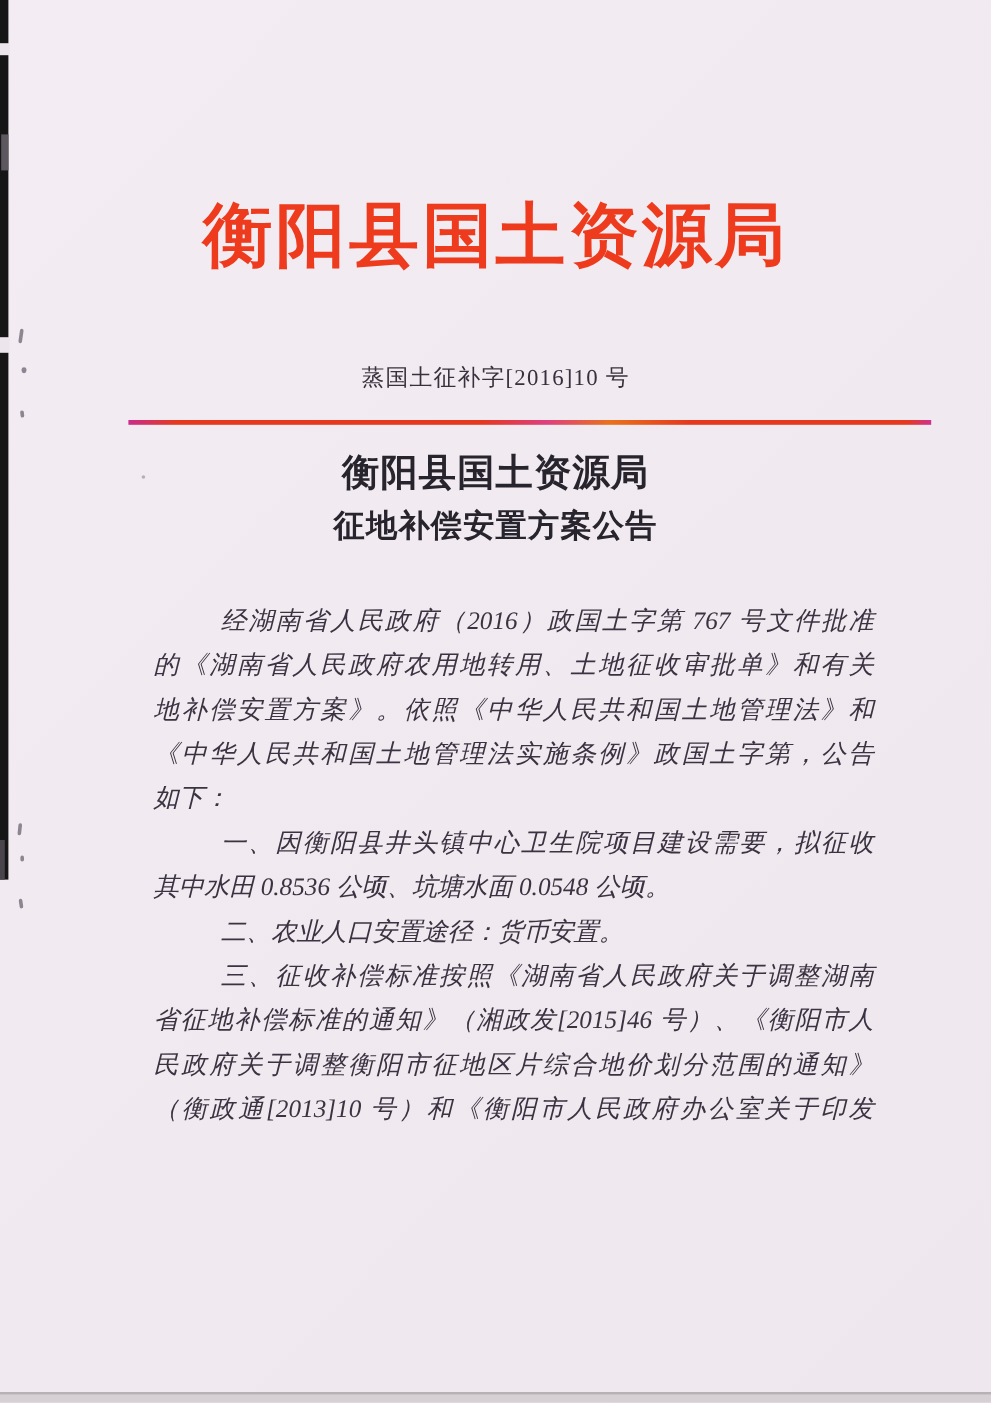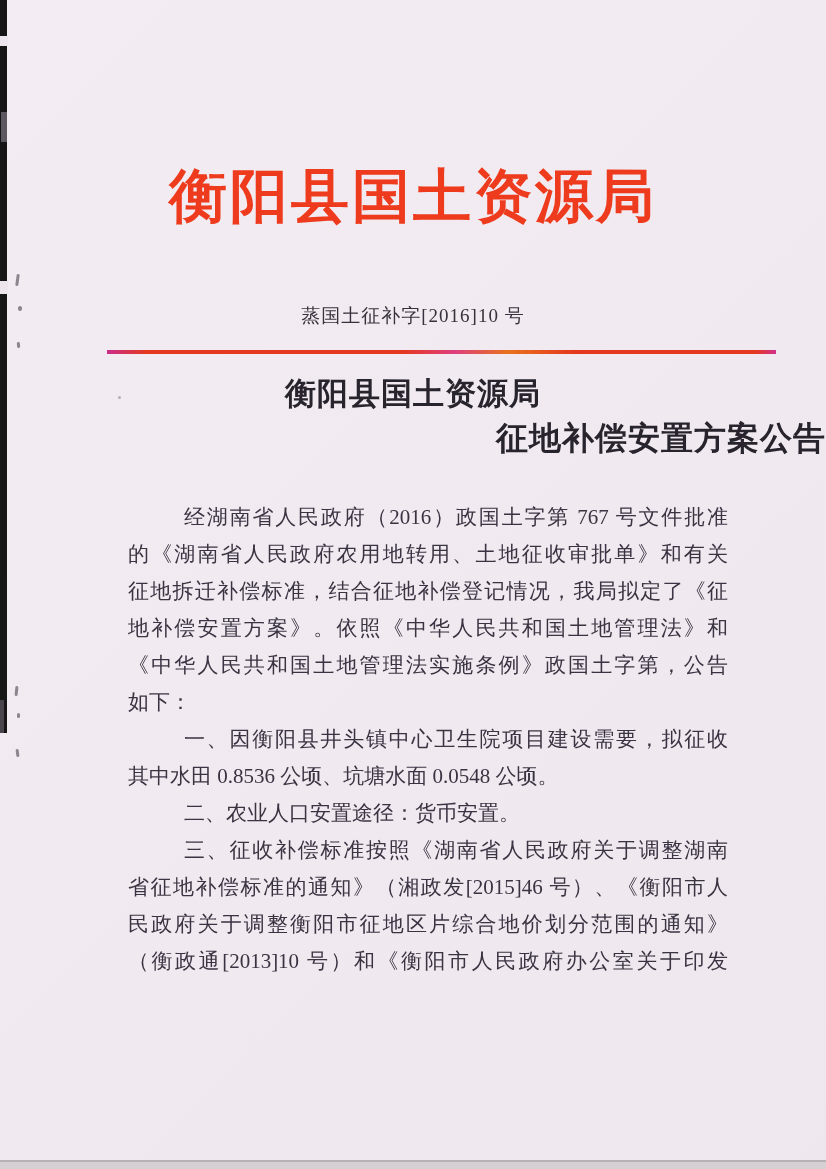--- a/index.html
+++ b/index.html
@@ -29,29 +29,29 @@
     position:absolute;top:350px;left:107px;width:669px;height:4px;
     background:linear-gradient(90deg,#c92d8a 0%,#e5381e 6%,#e5381e 44%,#de3f7e 52%,#e8721c 60%,#e5381e 70%,#e5381e 97%,#d0308f 100%);
   }
   
   .doc-title{
     position:absolute;top:372px;left:0;width:100%;text-align:center;
     font-family:"Liberation Sans","DejaVu Sans",sans-serif;
     font-weight:700;color:#27242e;
   }
   .doc-title .t1{font-size:31px;line-height:44px;letter-spacing:1px;}
-  .doc-title .t2{font-size:32px;line-height:45px;letter-spacing:1px;text-align:right;}
+  .doc-title .t2{font-size:26px;line-height:45px;letter-spacing:1px;}
   
   .body-lines{
     position:absolute;top:499px;left:128px;width:600px;
     color:#3a3342;
   }
   .line{
     height:37px;line-height:37px;font-size:21px;
-    white-space:nowrap;text-align:left;
+    white-space:nowrap;text-align:left;font-style:italic;
   }
   .line.j{
     white-space:normal;
     text-align:justify;
     text-align-last:justify;
   }
   .line.ind{padding-left:56px;}
   .line.j.ind{padding-left:0;text-indent:56px;}
   
   .edge-strip{position:absolute;left:0;top:0;width:7px;height:733px;background:#161616;}
@@ -85,21 +85,20 @@
   <div class="red-rule"></div>
 
   <div class="doc-title">
     <div class="t1">衡阳县国土资源局</div>
     <div class="t2">征地补偿安置方案公告</div>
   </div>
 
   <div class="body-lines">
       <div class="line j ind">经湖南省人民政府（2016）政国土字第 767 号文件批准</div>
       <div class="line j">的《湖南省人民政府农用地转用、土地征收审批单》和有关</div>
-      <div class="line j">征地拆迁补偿标准，结合征地补偿登记情况，我局拟定了《征</div>
       <div class="line j">地补偿安置方案》。依照《中华人民共和国土地管理法》和</div>
       <div class="line j">《中华人民共和国土地管理法实施条例》政国土字第，公告</div>
       <div class="line">如下：</div>
       <div class="line j ind">一、因衡阳县井头镇中心卫生院项目建设需要，拟征收</div>
       <div class="line">其中水田 0.8536 公顷、坑塘水面 0.0548 公顷。</div>
       <div class="line ind">二、农业人口安置途径：货币安置。</div>
       <div class="line j ind">三、征收补偿标准按照《湖南省人民政府关于调整湖南</div>
       <div class="line j">省征地补偿标准的通知》（湘政发[2015]46 号）、《衡阳市人</div>
       <div class="line j">民政府关于调整衡阳市征地区片综合地价划分范围的通知》</div>
       <div class="line j">（衡政通[2013]10 号）和《衡阳市人民政府办公室关于印发</div>

